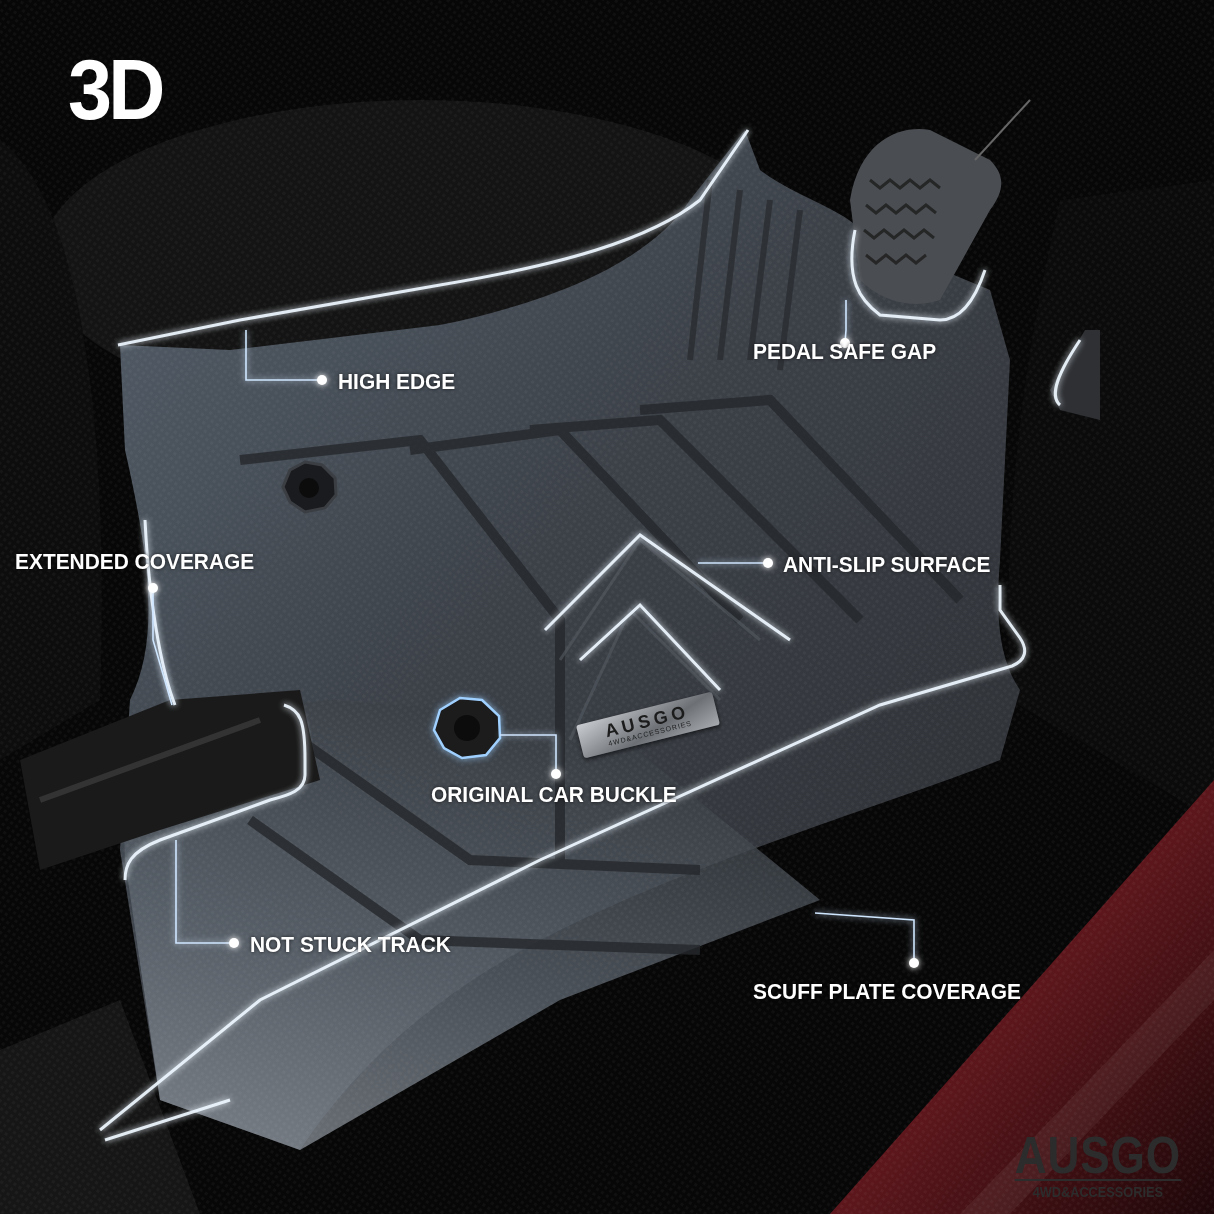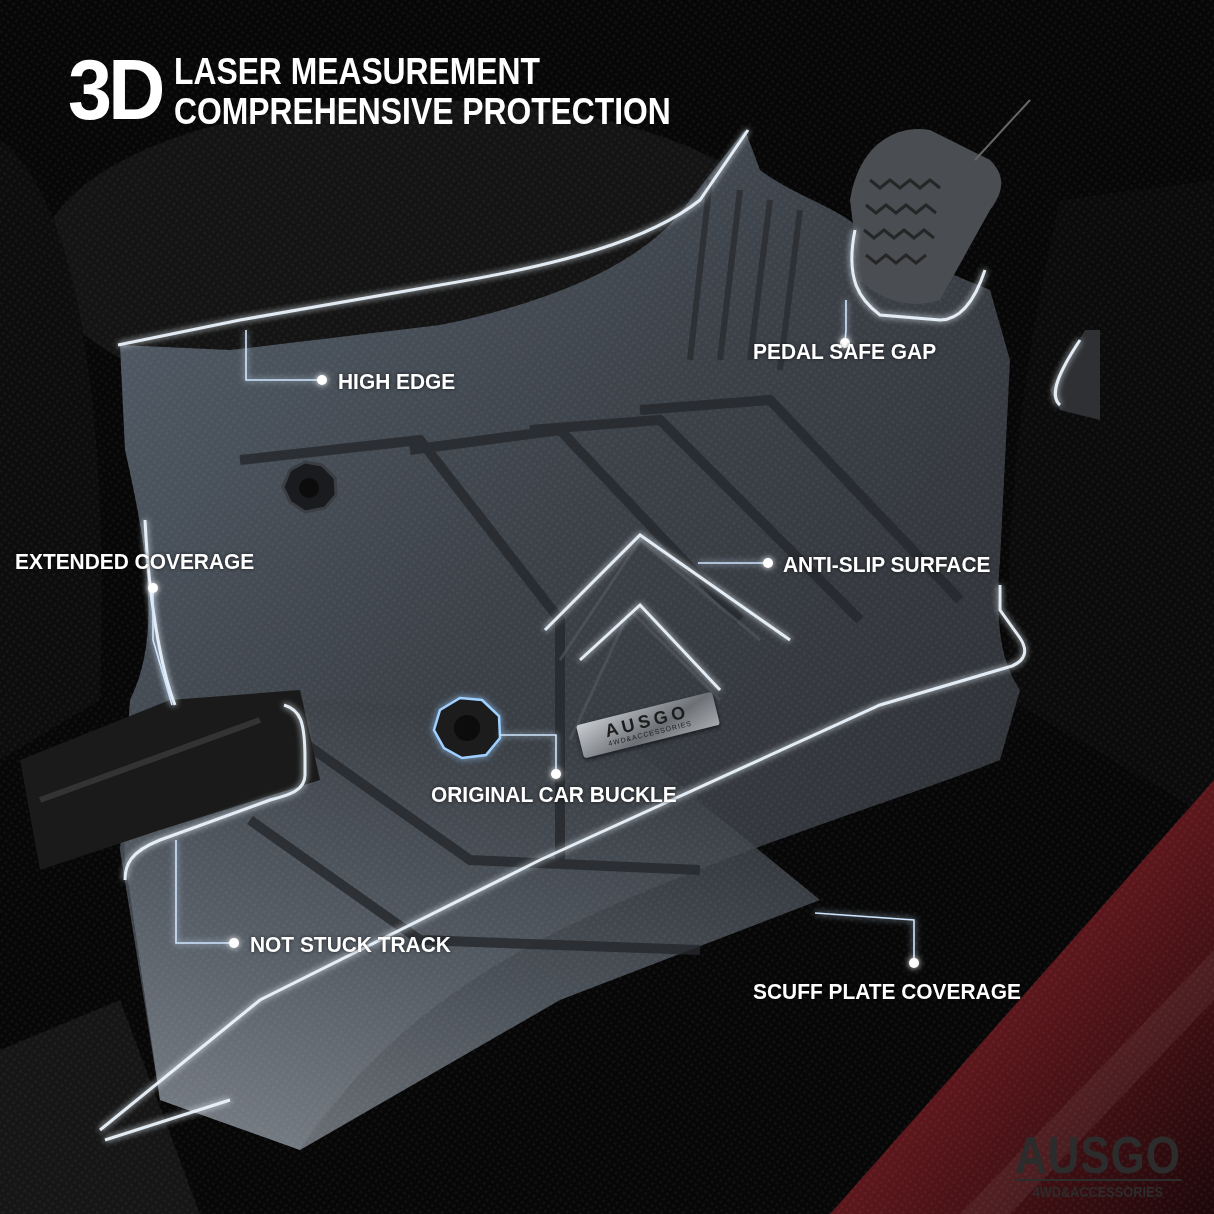--- a/index.html
+++ b/index.html
@@ -4,21 +4,21 @@
 <style>
   html, body { margin:0; padding:0; }
   body {
     width:1214px; height:1214px; overflow:hidden; position:relative;
     background:#050505;
     font-family:"Liberation Sans", "DejaVu Sans", sans-serif;
   }
   .scene { position:absolute; inset:0; }
   .scene svg { position:absolute; inset:0; width:1214px; height:1214px; }
 
-  .headline { position:absolute; left:68px; top:46px; display:flex; align-items:flex-end; }
+  .headline { position:absolute; left:68px; top:46px; display:flex; align-items:center; }
   .headline .big {
     font-size:86px; font-weight:700; color:#ffffff; letter-spacing:-4px;
     line-height:1; transform:scaleX(0.92); transform-origin:left center; margin-right:4px;
   }
   .headline .lines { display:flex; flex-direction:column; }
   .headline .lines span {
     font-size:37px; font-weight:700; color:#ffffff; line-height:40px;
     transform:scaleX(0.86); transform-origin:left center; white-space:nowrap;
   }
 
@@ -163,24 +163,20 @@
       <circle cx="768" cy="563" r="5"></circle>
       <circle cx="556" cy="774" r="5"></circle>
       <circle cx="234" cy="943" r="5"></circle>
       <circle cx="914" cy="963" r="5"></circle>
     </g>
   </svg>
 </div>
 
 <div class="headline">
   <div class="big">3D</div>
-  <div class="lines">
-    <span>LASER MEASUREMENT</span>
-    <span>COMPREHENSIVE PROTECTION</span>
-  </div>
 </div>
 
 <div class="label" style="left:338px; top:369px;">HIGH EDGE</div>
 <div class="label" style="left:753px; top:339px;">PEDAL SAFE GAP</div>
 <div class="label" style="left:15px; top:549px;">EXTENDED COVERAGE</div>
 <div class="label" style="left:783px; top:552px;">ANTI-SLIP SURFACE</div>
 <div class="label" style="left:431px; top:782px;">ORIGINAL CAR BUCKLE</div>
 <div class="label" style="left:250px; top:932px;">NOT STUCK TRACK</div>
 <div class="label" style="left:753px; top:979px;">SCUFF PLATE COVERAGE</div>
 

